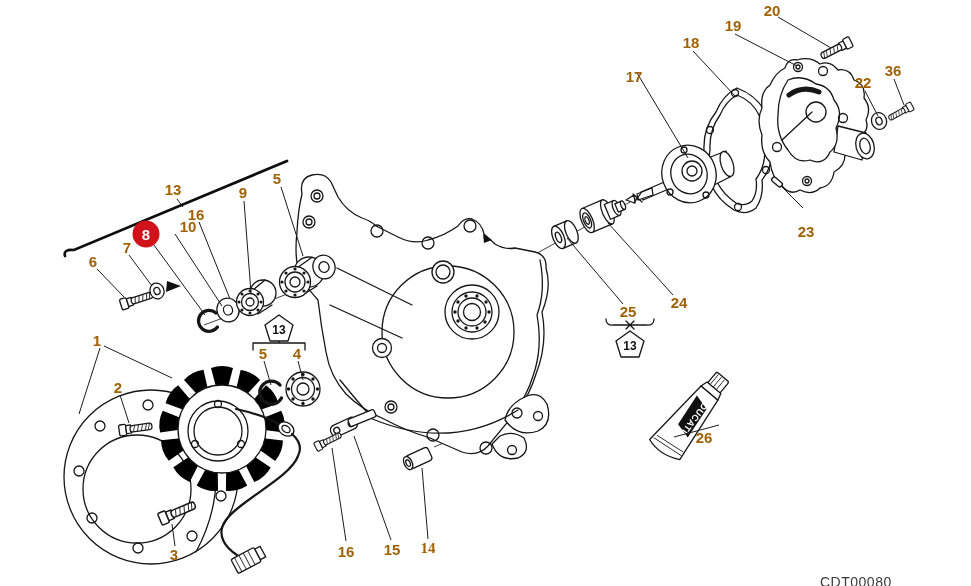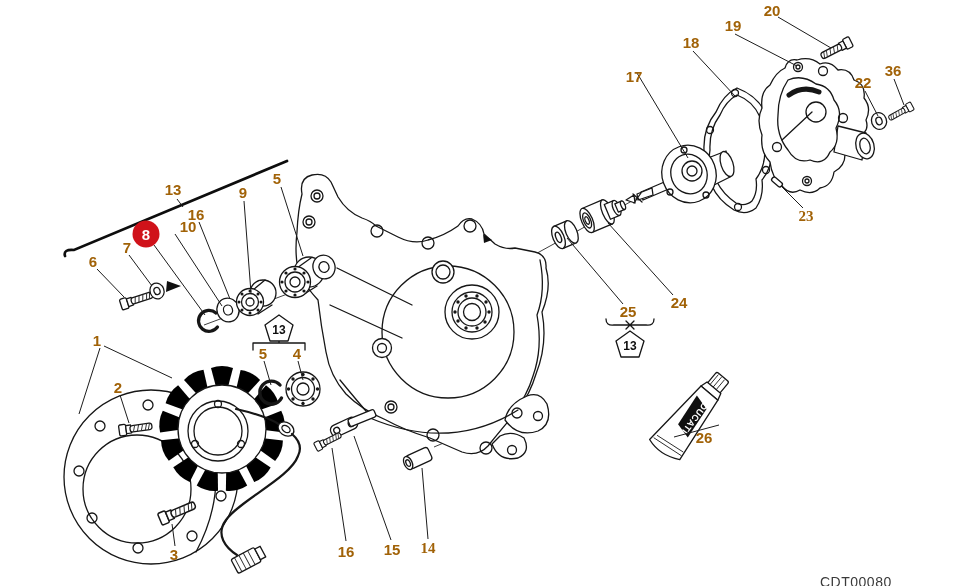--- a/index.html
+++ b/index.html
@@ -400,21 +400,21 @@
       <div class="co" style="left: 173px; top: 189px;">13</div>
       <div class="co" style="left: 428px; top: 548px; font-family: Liberation Serif, serif;">14</div>
       <div class="co" style="left: 392px; top: 549px;">15</div>
       <div class="co" style="left: 346px; top: 551px;">16</div>
       <div class="co" style="left: 634px; top: 76px;">17</div>
       <div class="co" style="left: 691px; top: 42px;">18</div>
       <div class="co" style="left: 733px; top: 25px;">19</div>
       <div class="co" style="left: 772px; top: 10px;">20</div>
       <div class="co" style="left: 893px; top: 70px;">36</div>
       <div class="co" style="left: 863px; top: 82px;">22</div>
-      <div class="co" style="left: 806px; top: 216px; font-family: Liberation Serif, serif;">23</div>
+      <div class="co" style="left: 806px; top: 231px;">23</div>
       <div class="co" style="left: 679px; top: 302px;">24</div>
       <div class="co" style="left: 628px; top: 311px;">25</div>
       <div class="co" style="left: 664px; top: 437px; margin-left: 40px;">26</div>
     </div>
 
 <div id="watermark">CDT00080</div>
 
 </div>
 
 </body></html>

